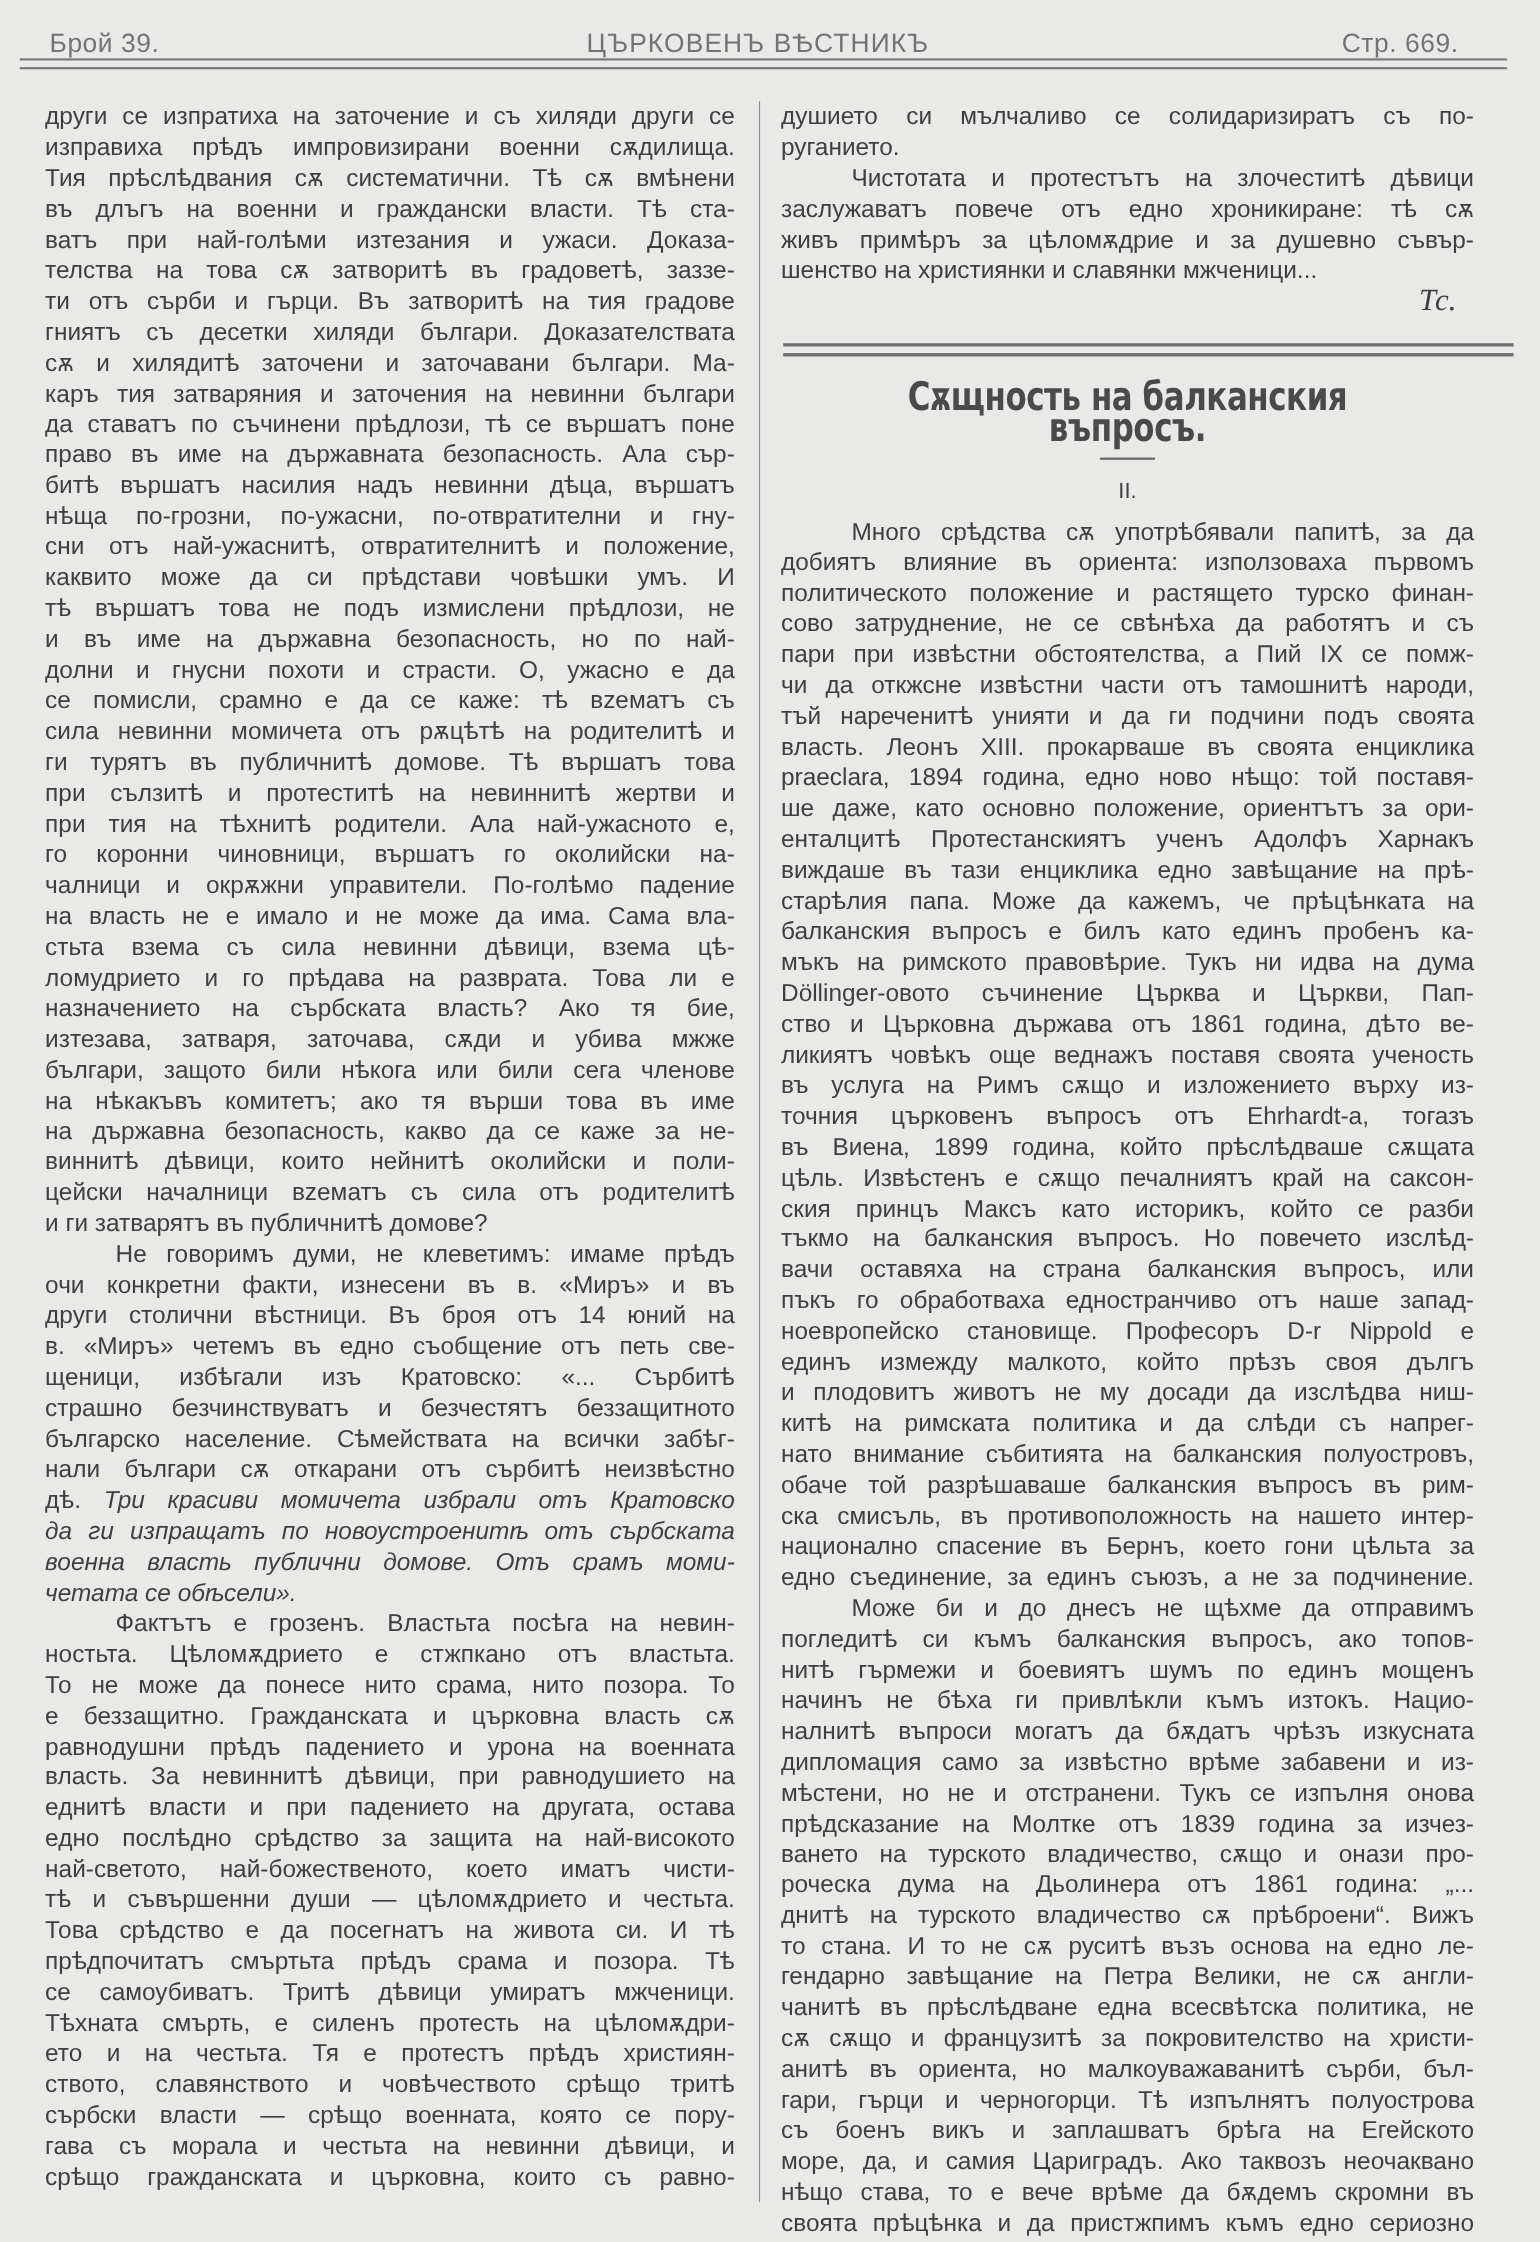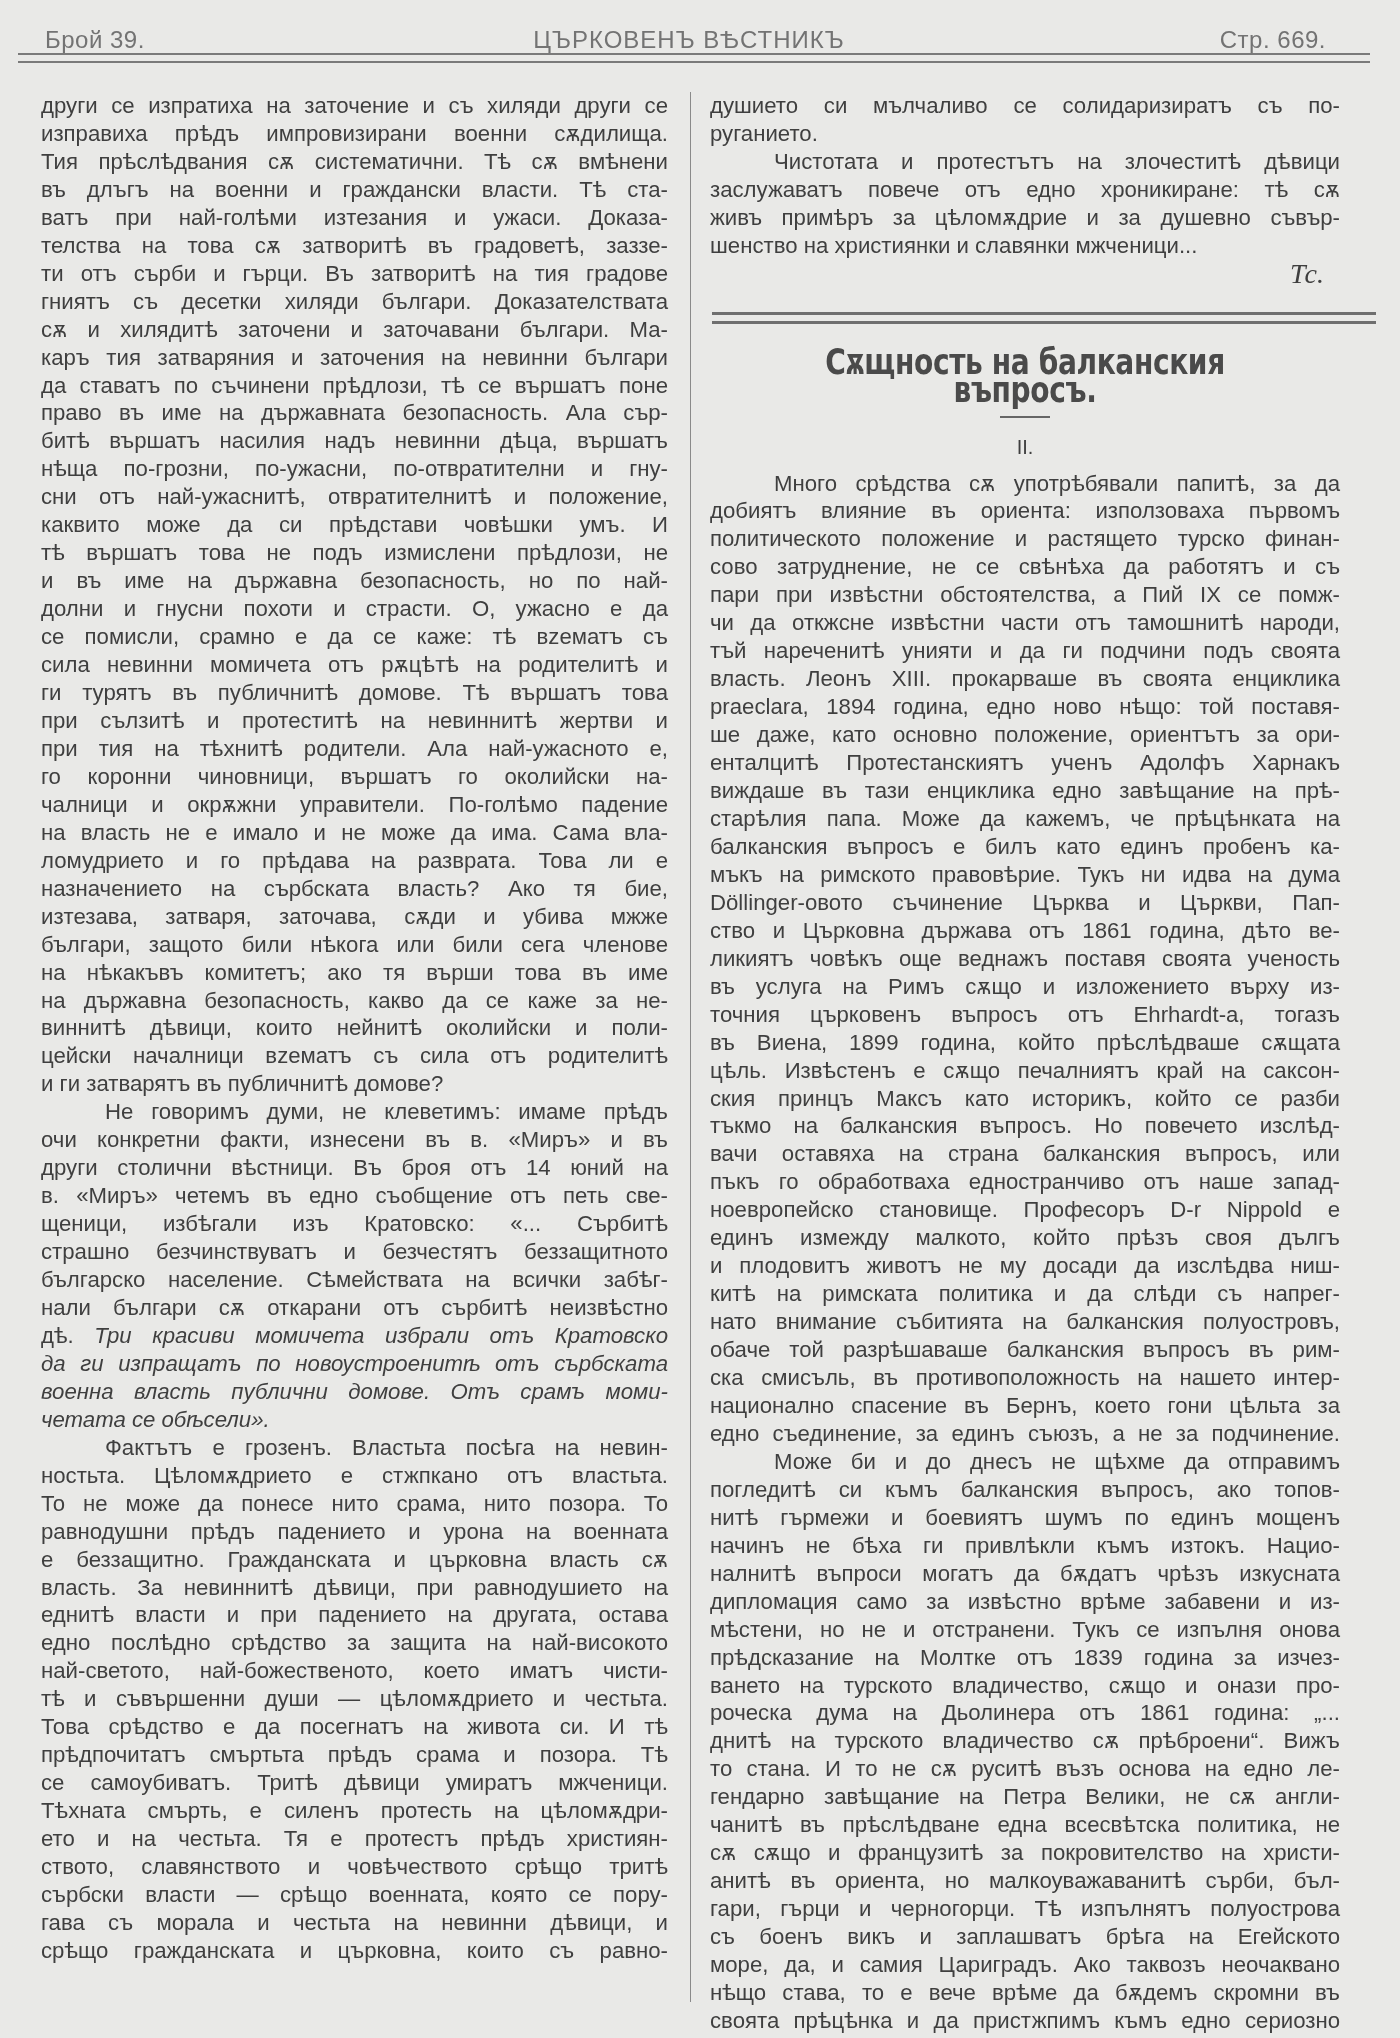--- a/index.html
+++ b/index.html
@@ -84,20 +84,21 @@
       <span class="line">и въ име на държавна безопасность, но по най-</span>
       <span class="line">долни и гнусни похоти и страсти. О, ужасно е да</span>
       <span class="line">се помисли, срамно е да се каже: тѣ вzематъ съ</span>
       <span class="line">сила невинни момичета отъ рѫцѣтѣ на родителитѣ и</span>
       <span class="line">ги турятъ въ публичнитѣ домове. Тѣ вършатъ това</span>
       <span class="line">при сълзитѣ и протеститѣ на невиннитѣ жертви и</span>
       <span class="line">при тия на тѣхнитѣ родители. Ала най-ужасното е,</span>
       <span class="line">го коронни чиновници, вършатъ го околийски на-</span>
       <span class="line">чалници и окрѫжни управители. По-голѣмо падение</span>
       <span class="line">на власть не е имало и не може да има. Сама вла-</span>
+      <span class="line">стьта взема съ сила невинни дѣвици, взема цѣ-</span>
       <span class="line">ломудрието и го прѣдава на разврата. Това ли е</span>
       <span class="line">назначението на сърбската власть? Ако тя бие,</span>
       <span class="line">изтезава, затваря, заточава, сѫди и убива мжже</span>
       <span class="line">българи, защото били нѣкога или били сега членове</span>
       <span class="line">на нѣкакъвъ комитетъ; ако тя върши това въ име</span>
       <span class="line">на държавна безопасность, какво да се каже за не-</span>
       <span class="line">виннитѣ дѣвици, които нейнитѣ околийски и поли-</span>
       <span class="line">цейски началници вzематъ съ сила отъ родителитѣ</span>
       <span class="line last">и ги затварятъ въ публичнитѣ домове?</span>
       <span class="line indent">Не говоримъ думи, не клеветимъ: имаме прѣдъ</span>
@@ -108,22 +109,22 @@
       <span class="line">страшно безчинствуватъ и безчестятъ беззащитното</span>
       <span class="line">българско население. Сѣмействата на всички забѣг-</span>
       <span class="line">нали българи сѫ откарани отъ сърбитѣ неизвѣстно</span>
       <span class="line"><span>дѣ.</span><span class="italic"> Три красиви момичета избрали отъ Кратовско</span></span>
       <span class="line italic">да ги изпращатъ по новоустроенитѣ отъ сърбската</span>
       <span class="line italic">военна власть публични домове. Отъ срамъ моми-</span>
       <span class="line last italic">четата се обѣсели».</span>
       <span class="line indent">Фактътъ е грозенъ. Властьта посѣга на невин-</span>
       <span class="line">ностьта. Цѣломѫдрието е стжпкано отъ властьта.</span>
       <span class="line">То не може да понесе нито срама, нито позора. То</span>
+      <span class="line">е беззащитно. Гражданската и църковна власть сѫ</span>
       <span class="line">равнодушни прѣдъ падението и урона на военната</span>
-      <span class="line">е беззащитно. Гражданската и църковна власть сѫ</span>
       <span class="line">власть. За невиннитѣ дѣвици, при равнодушието на</span>
       <span class="line">еднитѣ власти и при падението на другата, остава</span>
       <span class="line">едно послѣдно срѣдство за защита на най-високото</span>
       <span class="line">най-светото, най-божественото, което иматъ чисти-</span>
       <span class="line">тѣ и съвършенни души — цѣломѫдрието и честьта.</span>
       <span class="line">Това срѣдство е да посегнатъ на живота си. И тѣ</span>
       <span class="line">прѣдпочитатъ смъртьта прѣдъ срама и позора. Тѣ</span>
       <span class="line">се самоубиватъ. Тритѣ дѣвици умиратъ мжченици.</span>
       <span class="line">Тѣхната смърть, е силенъ протесть на цѣломѫдри-</span>
       <span class="line">ето и на честьта. Тя е протестъ прѣдъ християн-</span>

